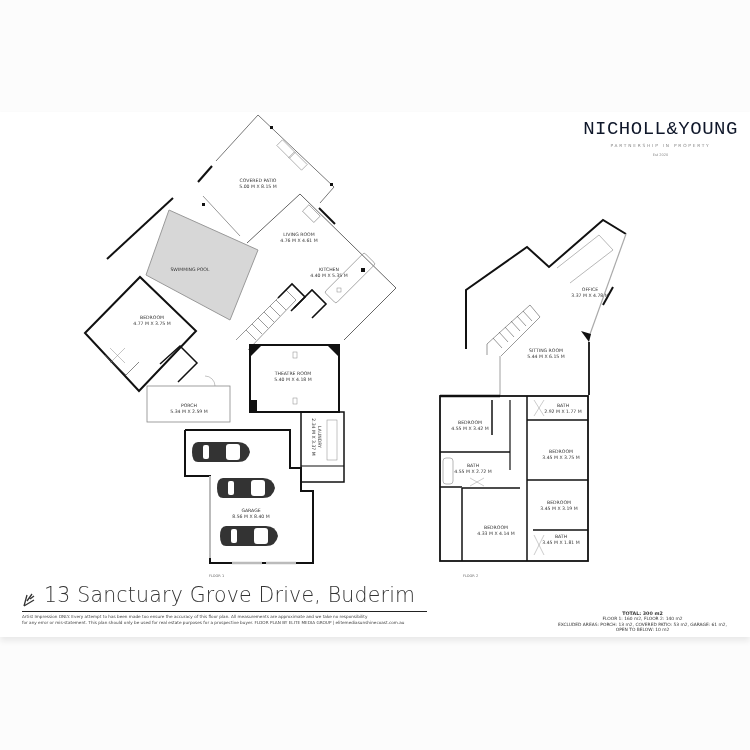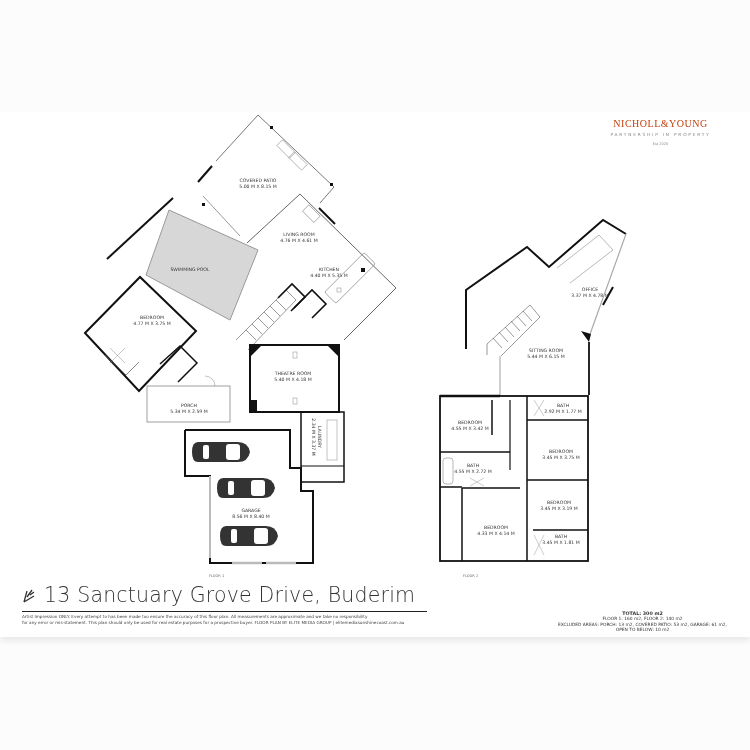--- a/index.html
+++ b/index.html
@@ -1,25 +1,25 @@
 <!DOCTYPE html>
 <html><head>
 <meta charset="utf-8">
 <style>
   html, body { margin:0; padding:0; }
   body { width:750px; height:750px; background:#fcfcfc; position:relative; overflow:hidden; font-family:"DejaVu Sans", sans-serif; color:#222; }
   .card { position:absolute; left:0; top:112px; width:750px; height:525px; background:#ffffff; box-shadow:0 4px 6px rgba(0,0,0,0.08); }
   .logo { position:absolute; left:578px; top:118px; width:165px; text-align:center; }
-  .logo-name { font-family:Liberation Serif, serif; font-size:10px; letter-spacing:0.5px; color:#c2410c; white-space:nowrap; }
+  .logo-name { font-family:Liberation Mono, monospace; font-size:19px; letter-spacing:0.5px; color:#0f172a; white-space:nowrap; }
   .logo-tag { font-family:"DejaVu Sans", sans-serif; font-size:4.3px; letter-spacing:1.8px; color:#888; margin-top:3px; }
   .logo-est { font-size:3.5px; color:#888; margin-top:5px; }
   svg.plan { position:absolute; left:0; top:0; }
   .rl { font-family:"DejaVu Sans", sans-serif; font-size:4.6px; fill:#333; text-anchor:middle; }
   .floor-label { position:absolute; font-size:3.5px; color:#666; }
-  .address { position:absolute; left:22px; top:583px; font-family:"DejaVu Sans", sans-serif; font-size:20.5px; font-weight:300; color:#333; letter-spacing:0.2px; white-space:nowrap; display:flex; align-items:center; gap:8px; }
+  .address { position:absolute; left:22px; top:583px; font-family:"DejaVu Sans", sans-serif; font-size:20.5px; font-weight:300; color:#333; letter-spacing:0.2px; white-space:nowrap; display:flex; align-items:flex-end; gap:8px; }
   .address .icon { width:14px; height:16px; }
   .addr-rule { position:absolute; left:22px; top:611px; width:405px; height:1.3px; background:#222; }
   .disclaimer { position:absolute; left:22px; top:614px; width:440px; font-size:4.2px; line-height:6px; color:#444; white-space:nowrap; }
   .area-summary { position:absolute; left:540px; top:611px; width:205px; text-align:center; font-size:4.4px; line-height:5.4px; color:#333; }
   .area-summary .total { font-weight:bold; font-size:4.8px; }
 </style>
 </head>
 <body>
 
 <div class="card"></div>

